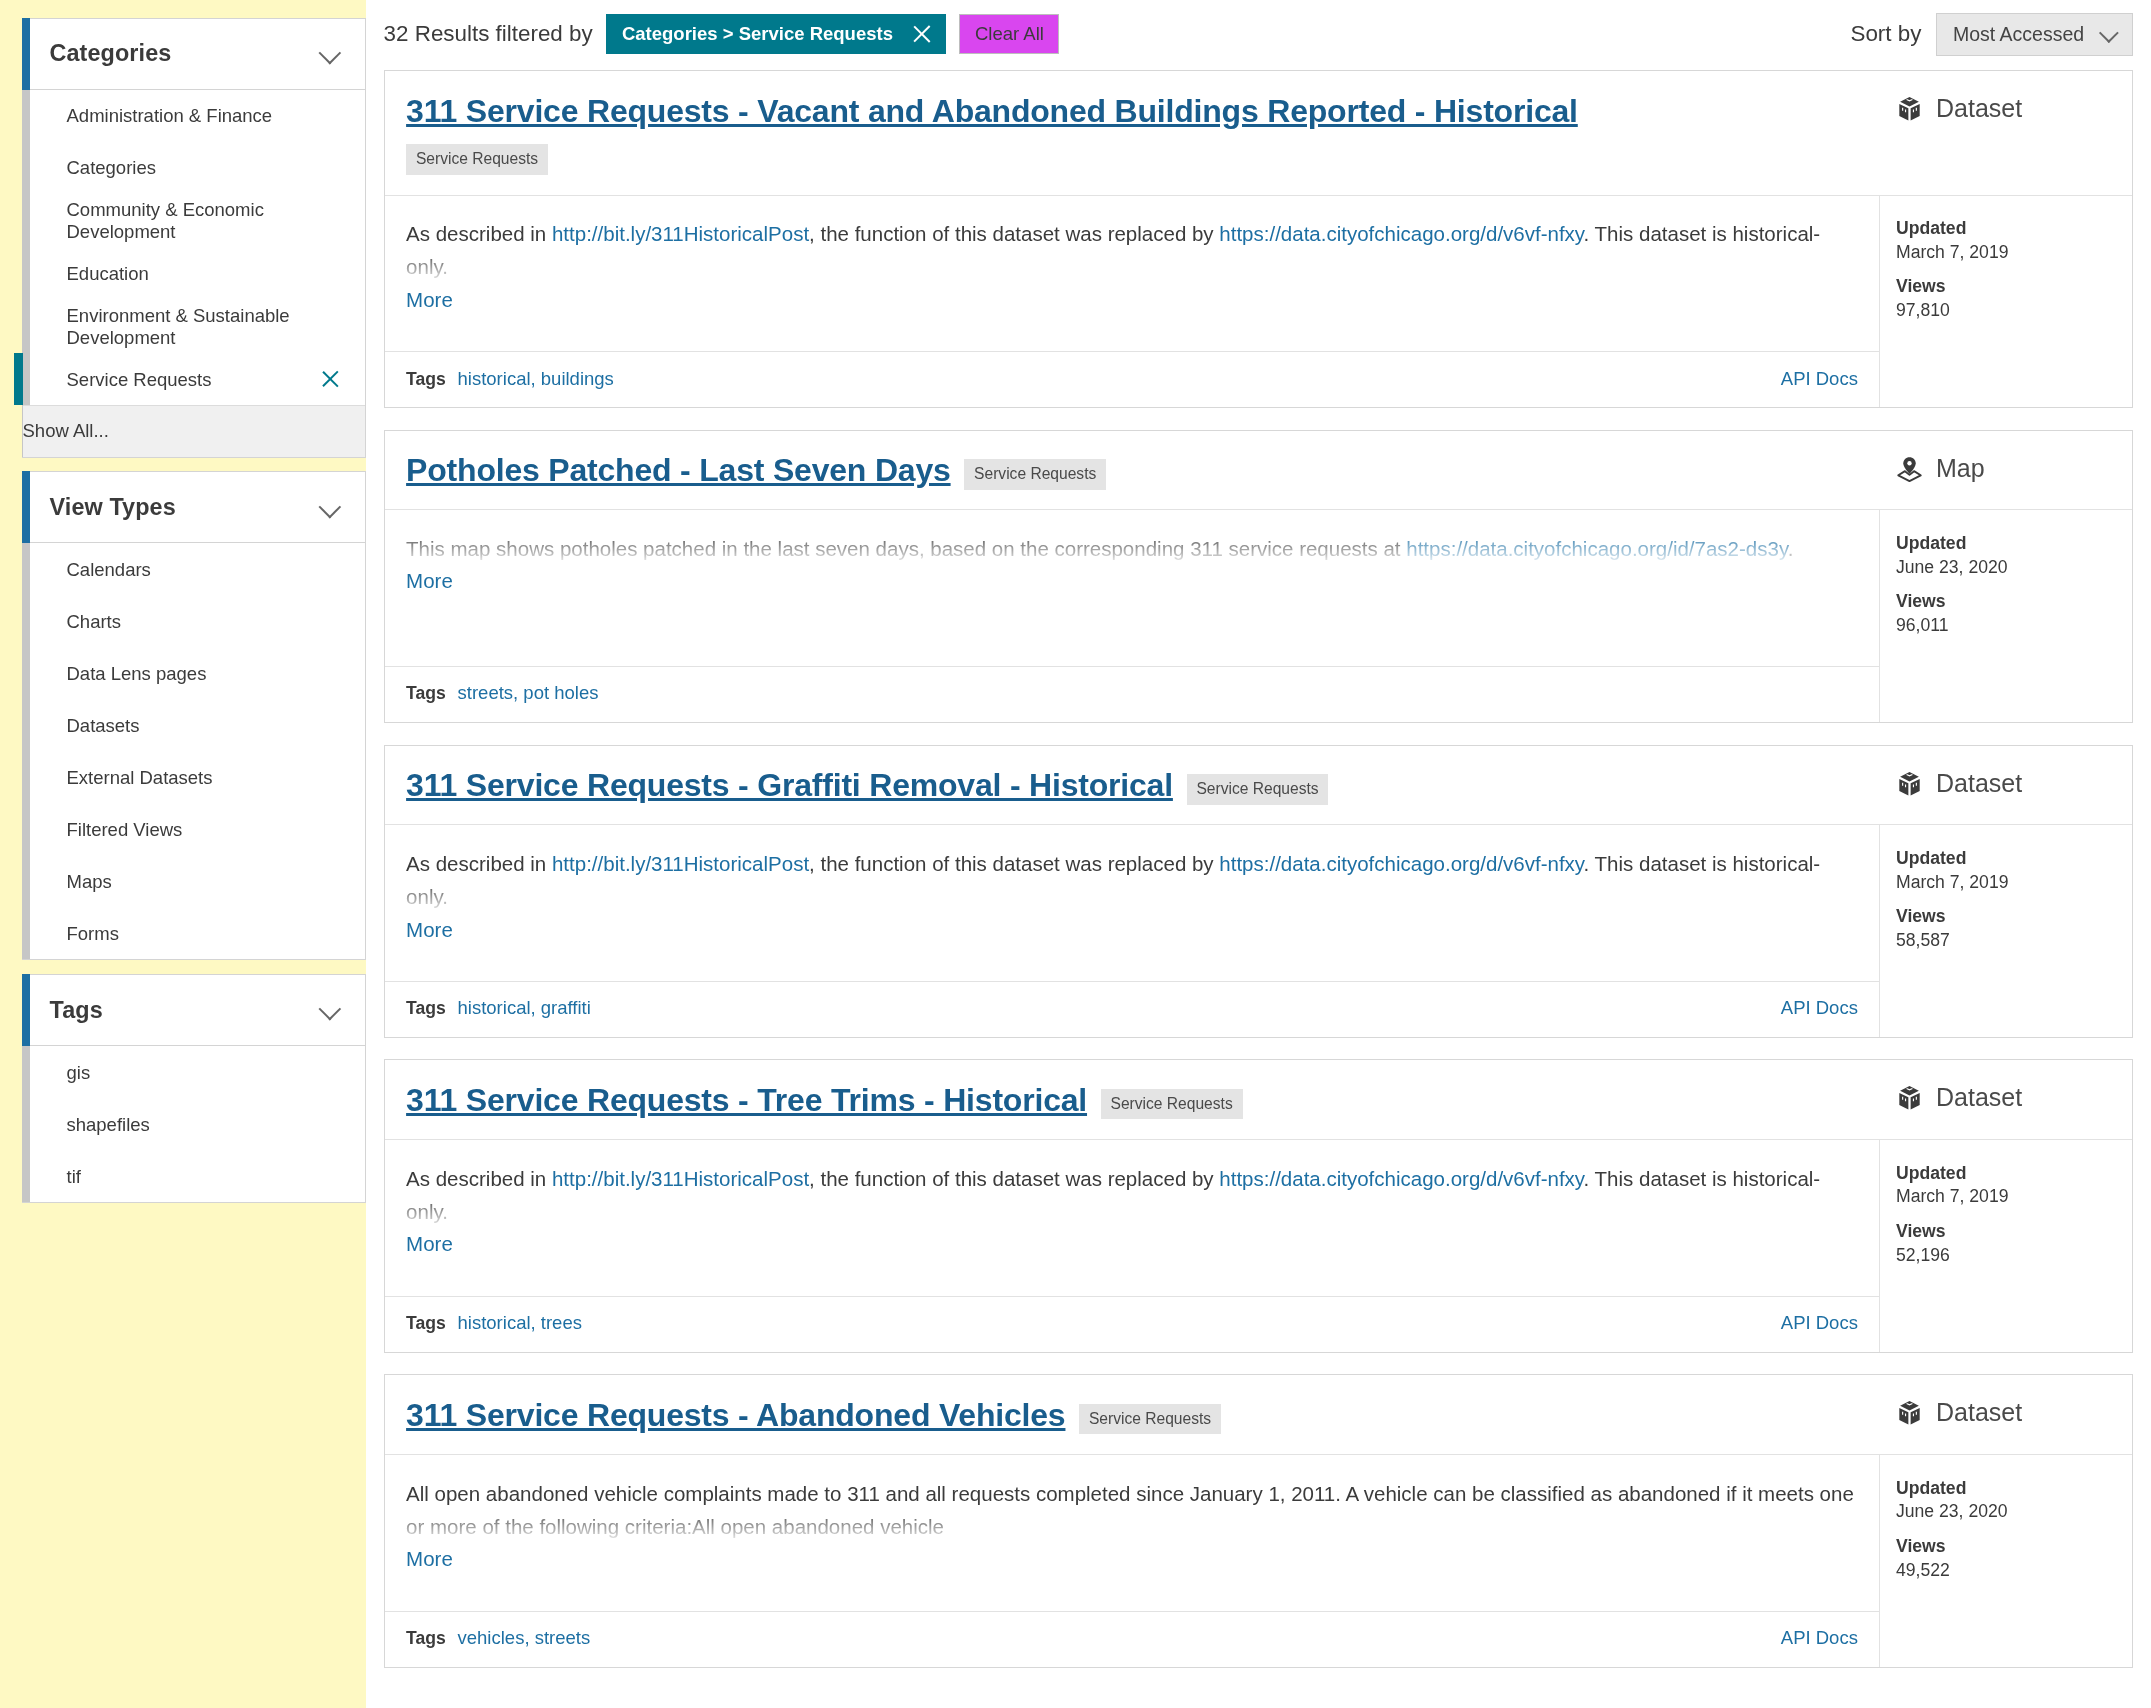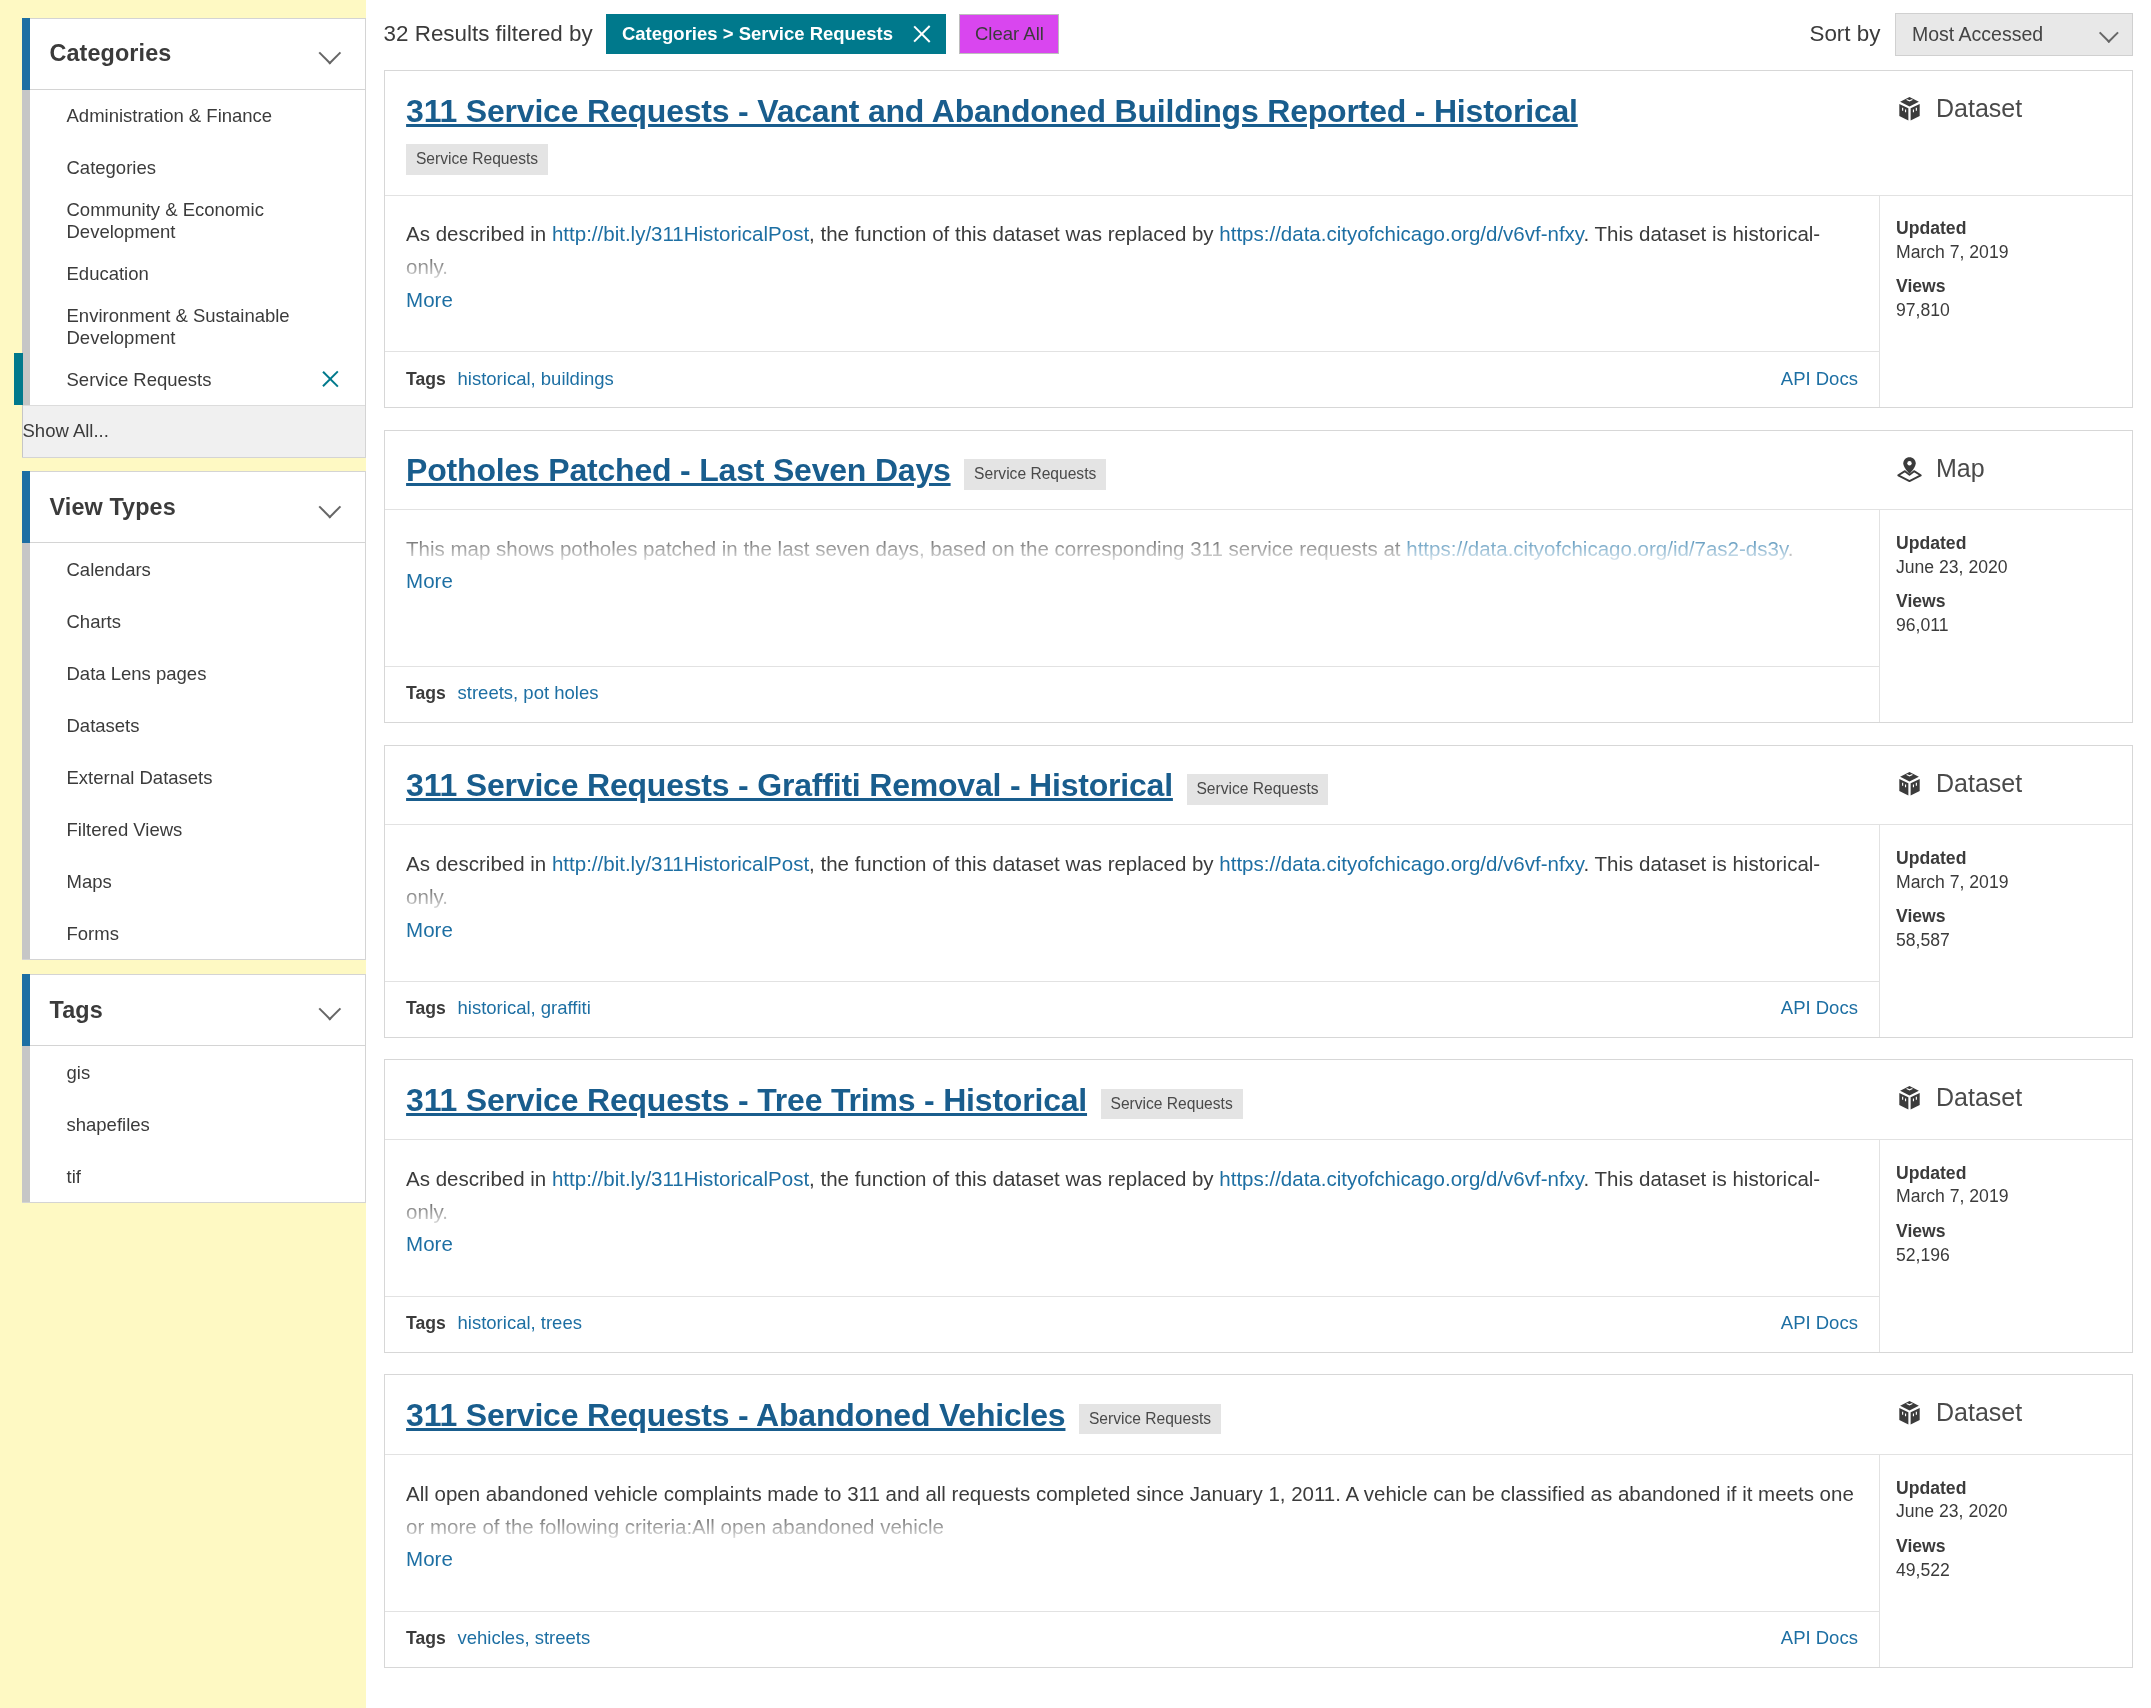--- a/index.html
+++ b/index.html
@@ -111,21 +111,21 @@
   .chip-x::after{transform:rotate(-45deg);}
   .clear-all{
     border:1px solid #bdbdbd; background:#d946ef; color:#3b3b3b;
     font-size:18.5px; padding: 7.8px 14.6px 8.8px 14.6px;
     font-family:"Liberation Sans", sans-serif;
   }
   .tb-right{ display:flex; align-items:center; gap:15px;justify-content:space-between; }
   .sort-label{ font-size:22.4px; color:#3b3b3b; }
   .sort-select{
     background:#e8e8e8; border:1px solid #d0d0d0;
-    width:238px; height:43px;
+    width:197px; height:43px;
     display:flex; align-items:center; justify-content:space-between;
     padding: 0 13.7px 0 15.6px;
     font-size:19.5px; color:#444;
   }
   .chev-sm{ width:17.6px;height:17.6px;position:relative;display:inline-block;}
   .chev-sm::after{
     content:""; position:absolute; left:1px; top:1px;
     width:11.7px; height:11.7px;
     border-right:2.1px solid #666; border-bottom:2.1px solid #666;
     transform: rotate(45deg);

